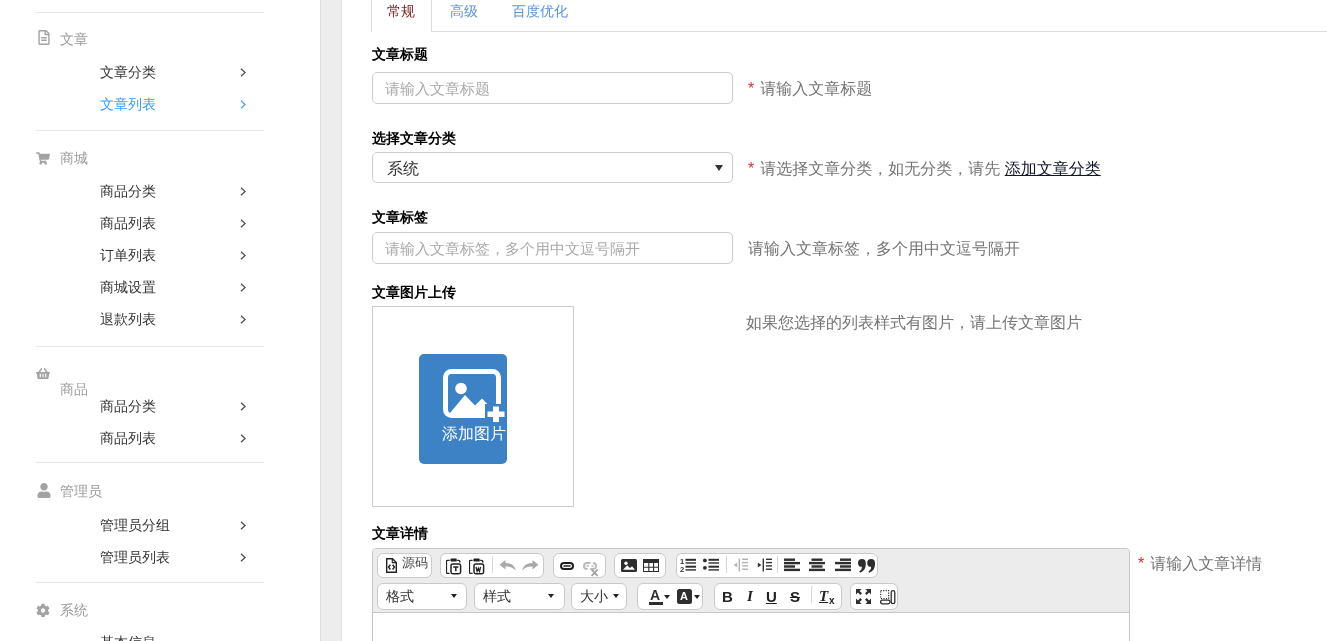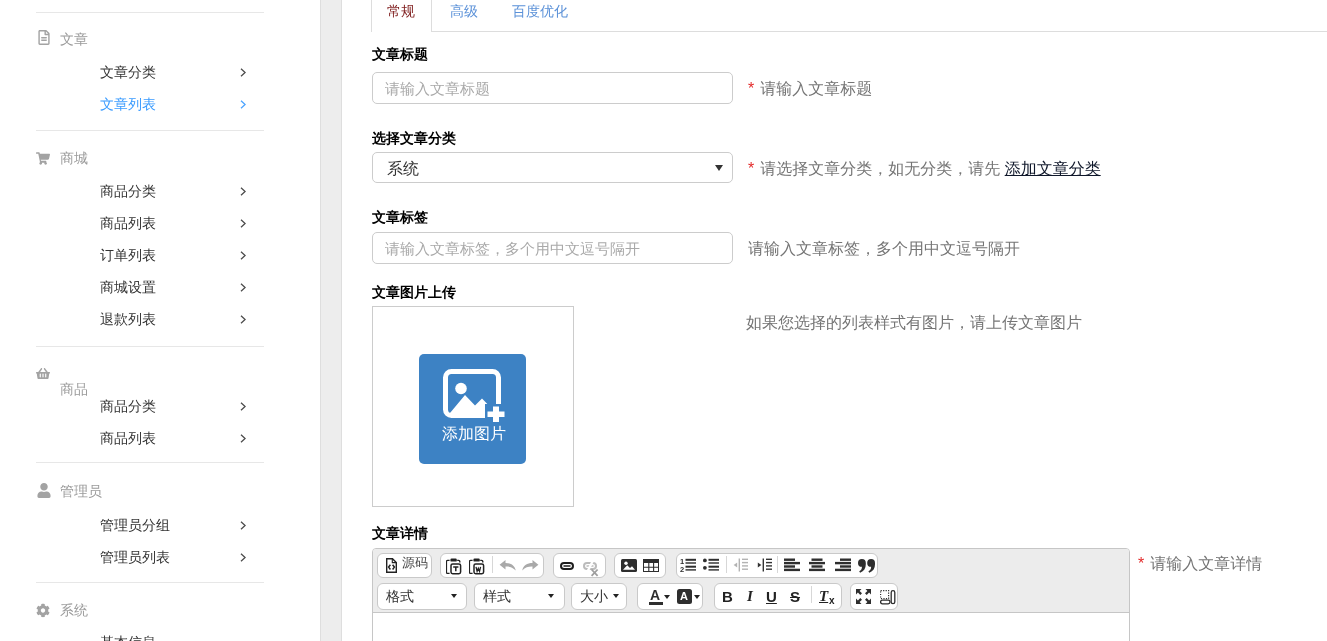--- a/index.html
+++ b/index.html
@@ -35,21 +35,21 @@
 .inp { position:absolute; left:372px; width:361px; height:32px; border:1px solid #ccc;
   border-radius:5px; background:#fff; }
 .ph { position:absolute; left:12px; top:8px; font-size:15px; color:#a9a9a9; line-height:16px; }
 .hint { position:absolute; font-size:16px; color:#757575; line-height:15px; }
 .star { color:#e32929; margin-right:6px; }
 .hlink { color:#0f172a;text-decoration:underline; }
 
 
 #upbox { position:absolute; left:372px; top:306px; width:202px; height:201px;
   border:1px solid #ccc; background:#fff; }
-#uptile { position:absolute; left:46px; top:47px; width:107px; height:110px;
+#uptile { position:absolute; left:46px; top:47px; width:88px; height:110px;
   border-radius:5px; background:#3d82c4; }
 #uptxt { position:absolute; left:0; width:110px; top:72px; text-align:center;
   font-size:16px; color:#fff; line-height:16px; }
 
 
 #editor { position:absolute; left:372px; top:548px; width:758px; height:95px;
   border:1px solid #c6c6c6; border-radius:4px 4px 0 0; background:#fff; }
 #toolbar { position:absolute; left:0; top:0; width:756px; height:64px;
   background:#ececec; border-bottom:1px solid #c6c6c6; border-radius:3px 3px 0 0; }
 .grp { position:absolute; background:#fff; border:1px solid #c9c9c9; border-radius:6px; }

